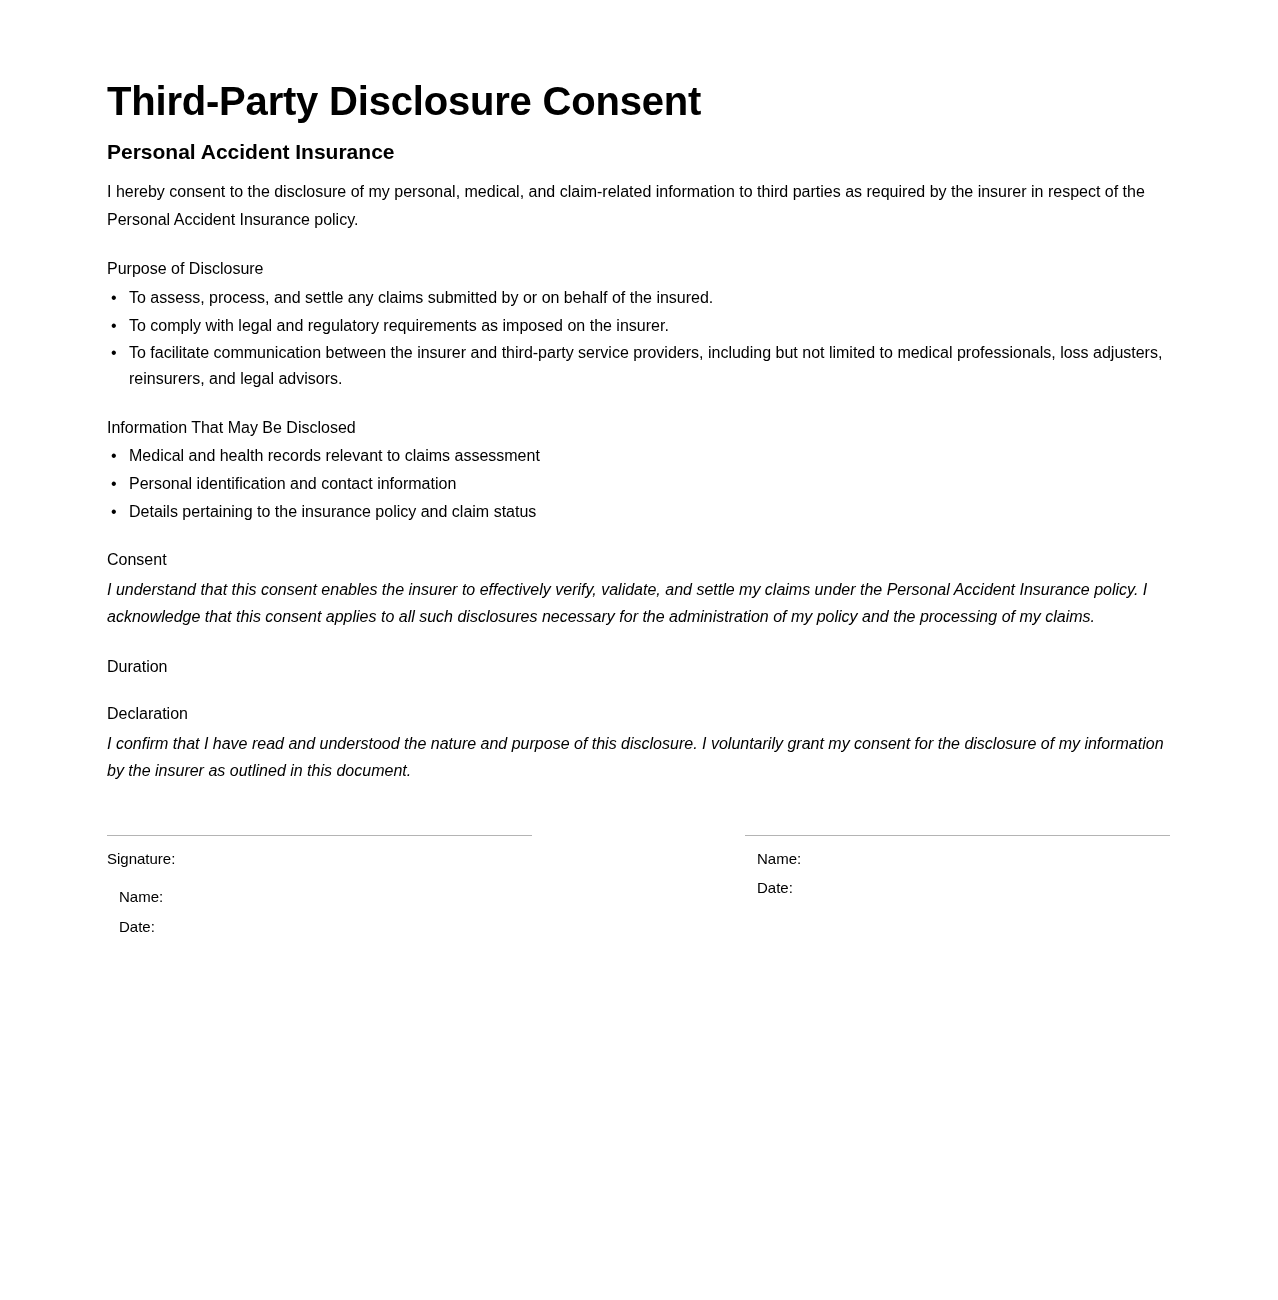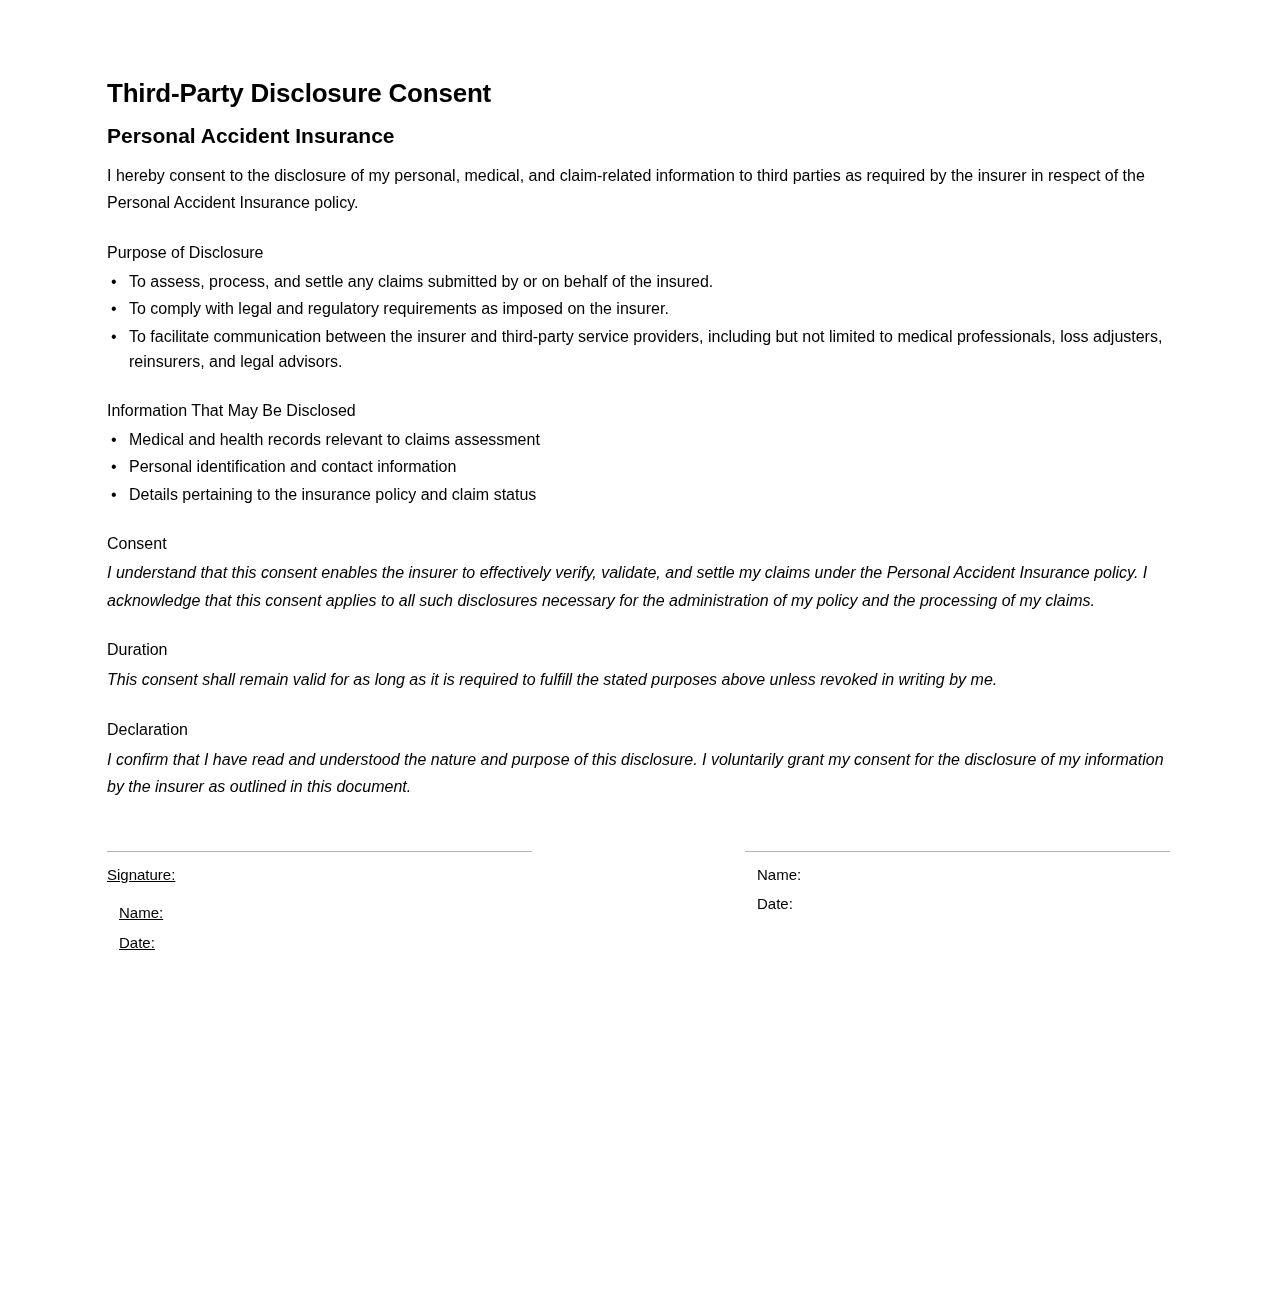--- a/index.html
+++ b/index.html
@@ -18,21 +18,21 @@
 
   .page {
     box-sizing: border-box;
     width: 1278px;
     min-height: 1300px;
     padding: 78px 105px 0 107px;
     background: #ffffff;
   }
 
   .doc-title {
-    font-size: 26px;
+    font-size: 40px;
     font-weight: bold;
     line-height: 1.18;
     margin: 0 0 14px 0;
     letter-spacing: -0.2px;
   }
 
   .doc-subtitle {
     font-size: 21px;
     font-weight: bold;
     line-height: 1.2;
@@ -93,21 +93,20 @@
   .signature-area {
     display: flex;
     margin-top: 50px;
     gap: 0;
   }
   .sig-col {
     width: 425px;
   }
   .sig-col.left {
     margin-right: 213px;
-    text-decoration: underline;
   }
   .sig-rule {
     border: 0;
     border-top: 1px solid #b4b4b4;
     margin: 0 0 14px 0;
     height: 0;
     width: 425px;
   }
   .sig-label {
     font-size: 15px;
@@ -149,21 +148,20 @@
     </ul>
   </section>
 
   <section class="section">
     <h3 class="section-heading">Consent</h3>
     <p class="section-text">I understand that this consent enables the insurer to effectively verify, validate, and settle my claims under the Personal Accident Insurance policy. I acknowledge that this consent applies to all such disclosures necessary for the administration of my policy and the processing of my claims.</p>
   </section>
 
   <section class="section">
     <h3 class="section-heading">Duration</h3>
-    <p class="section-text">This consent shall remain valid for as long as it is required to fulfill the stated purposes above unless revoked in writing by me.</p>
   </section>
 
   <section class="section">
     <h3 class="section-heading">Declaration</h3>
     <p class="section-text">I confirm that I have read and understood the nature and purpose of this disclosure. I voluntarily grant my consent for the disclosure of my information by the insurer as outlined in this document.</p>
   </section>
 
   <div class="signature-area">
 
     <div class="sig-col left">

